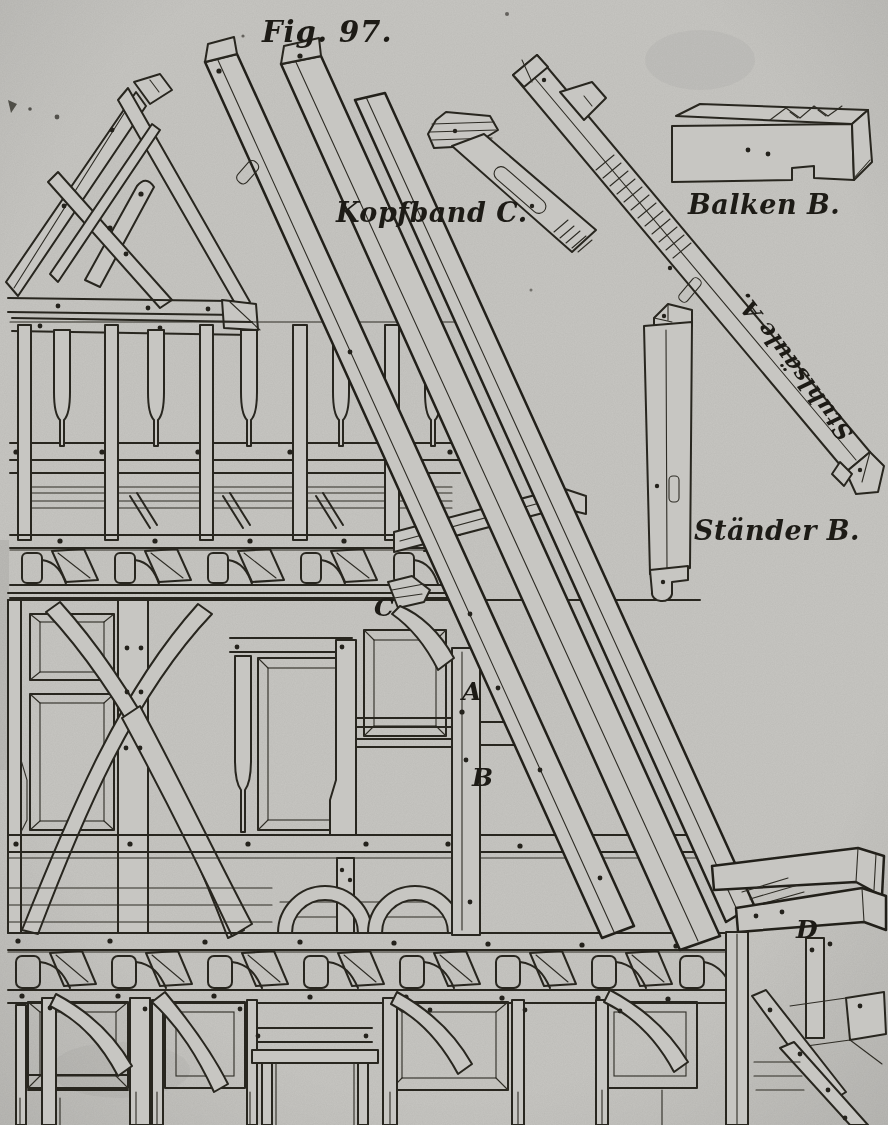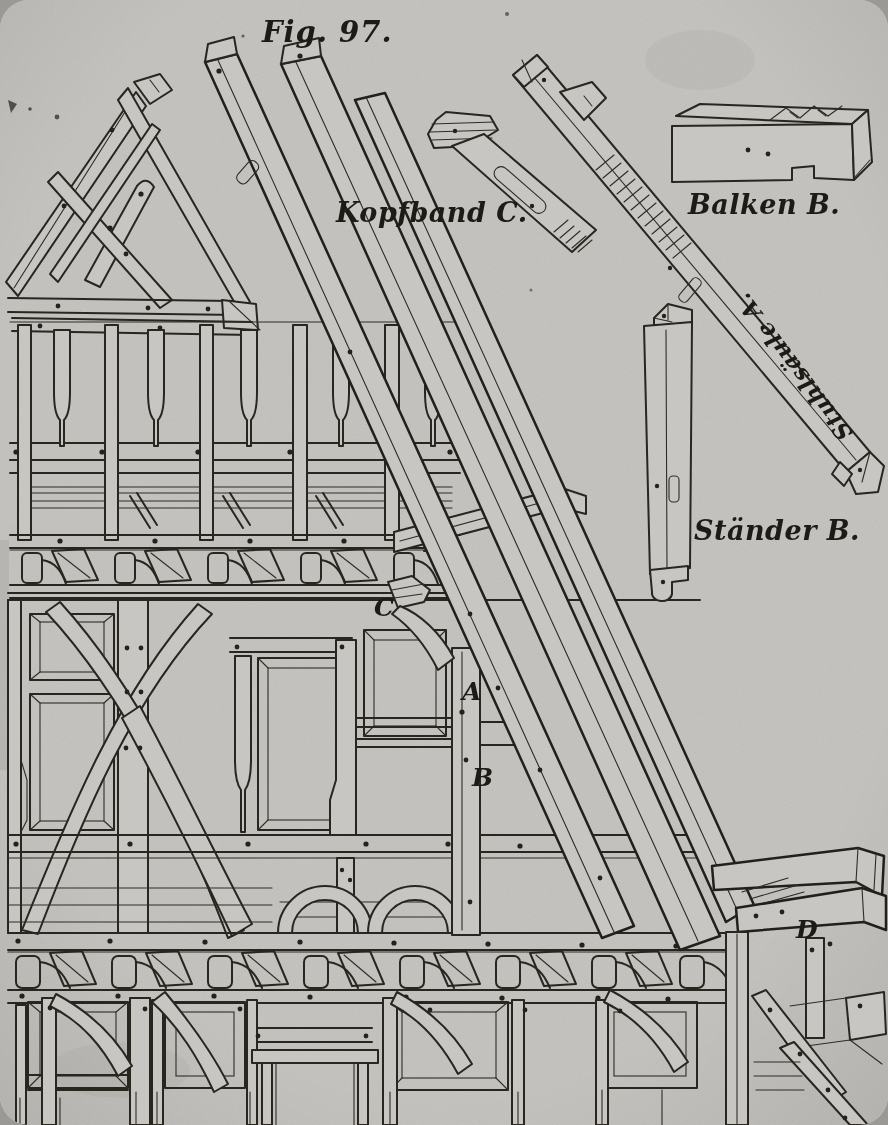--- a/index.html
+++ b/index.html
@@ -1,20 +1,19 @@
 <!DOCTYPE html>
 <html><head>
 <meta charset="utf-8">
 <style>
   html,body{margin:0;padding:0;background:#9a9996;}
   .page{
     width:888px;height:1125px;position:relative;overflow:hidden;
     background:#c7c6c2;
     font-family:"DejaVu Serif","Liberation Serif",serif;
-    border-radius:29px;
   }
   svg{position:absolute;left:0;top:0;display:block;}
   .ink{stroke:#28261f;fill:none;stroke-width:2;stroke-linecap:round;stroke-linejoin:round;}
   .thin{stroke:#2e2c25;fill:none;stroke-width:1.1;stroke-linecap:round;}
   .wood{fill:#c7c6c2;stroke:#28261f;stroke-width:2;stroke-linejoin:round;}
   .woodh{fill:#c7c6c2;stroke:#22201a;stroke-width:2.5;stroke-linejoin:round;}
   .dot{fill:#24221c;stroke:none;}
   text{fill:#1d1b16;}
   .cap{font-style:italic;font-weight:700;font-size:29px;letter-spacing:1px;}
   .lab{font-style:italic;font-weight:700;font-size:27px;letter-spacing:0.5px;}

